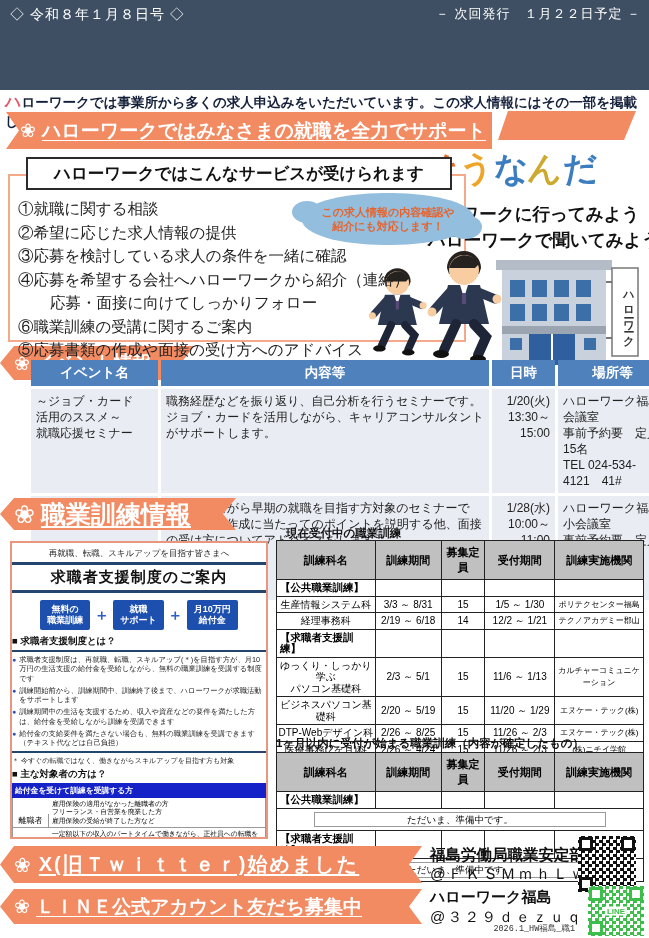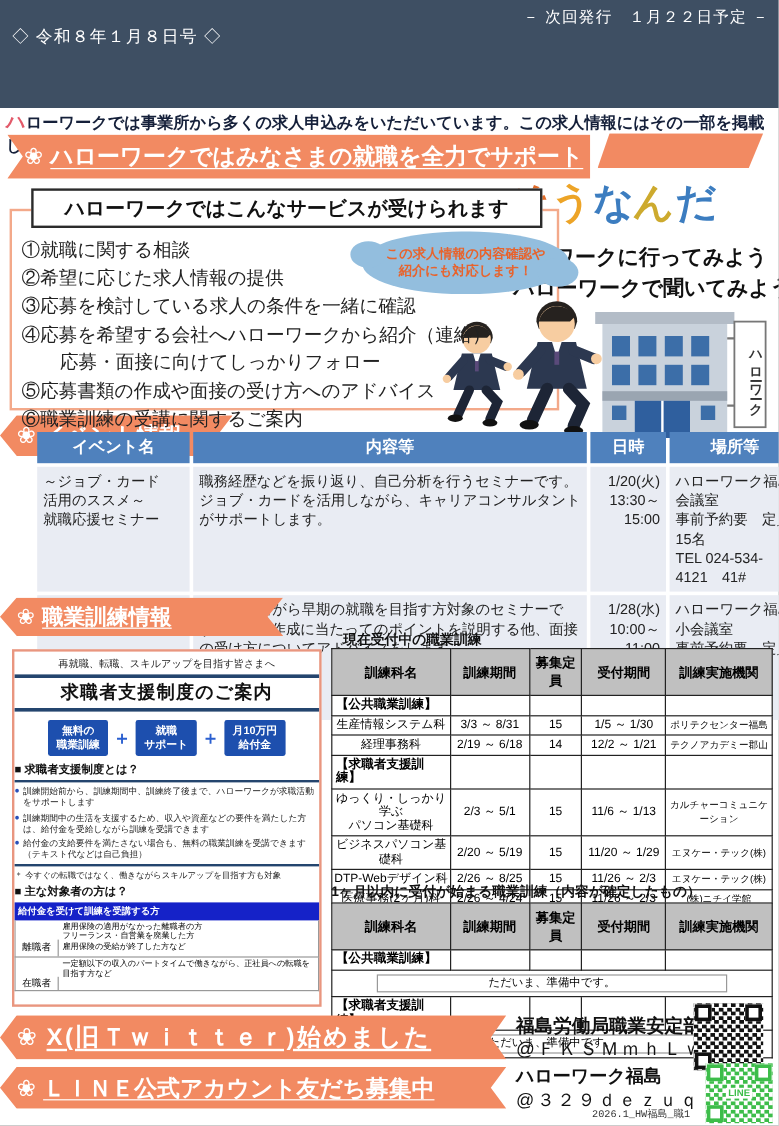--- a/index.html
+++ b/index.html
@@ -2,37 +2,37 @@
 <html><head>
 <meta charset="utf-8">
 <style>
   * { margin:0; padding:0; box-sizing:border-box; }
   body { background:#888; font-family:"Liberation Sans", sans-serif; }
   .page { position:relative; width:649px; height:938px; background:#fff; margin:0 auto; overflow:hidden; }
   .abs { position:absolute; }
 
   
   .hdr { left:0; top:0; width:649px; height:90px; background:#3e4f63; color:#fff; }
-  .hdr-issue { left:10px; top:6px; font-size:14px; letter-spacing:1px;margin-top:16px; }
+  .hdr-issue { left:10px; top:6px; font-size:14px; letter-spacing:1px; }
   .hdr-next { right:8px; top:5px; font-size:13px; letter-spacing:1px; }
   .hdr-title { left:8px; top:24px; width:636px; font-size:45px; font-weight:bold; letter-spacing:1px; white-space:nowrap; }
   .intro { left:5px; top:92px; width:642px; font-size:13.5px; color:#15203a; font-weight:bold; }
   .intro .first { color:#e25a6a; font-size:16px; }
 
   
   .ribbon { background:#f28a62; color:#fff; font-weight:bold; display:flex; align-items:center; }
   .ribbon .flower::before { content:"❀"; color:#fff; font-weight:normal; margin:0 6px 0 14px; }
   .ribbon .txt { text-decoration:underline; text-underline-offset:3px; white-space:nowrap; }
   .rib-notch-left { clip-path:polygon(0 0,100% 0,100% 100%,0 100%,13px 50%); }
   .rib-point-left { clip-path:polygon(14px 0,100% 0,calc(100% - 13px) 50%,100% 100%,14px 100%,0 50%); }
   .banner1 { left:6px; top:112px; width:486px; height:37px; font-size:19px; }
   .banner1-tail { left:498px; top:111px; width:138px; height:29px; background:#f28a62;
                   clip-path:polygon(10px 0,100% 0,calc(100% - 12px) 100%,0 100%); }
   .events-banner { left:0; top:346px; width:194px; height:34px; font-size:19px; }
-  .training-banner { left:0; top:498px; width:236px; height:32px; font-size:18px; }
+  .training-banner { left:0; top:498px; width:236px; height:32px; font-size:25px; }
   .x-banner { left:0; top:846px; width:422px; height:37px; font-size:20px; letter-spacing:2px; }
   .line-banner { left:0; top:889px; width:422px; height:35px; font-size:19px; }
 
   
   .svc-box { left:8px; top:174px; width:458px; height:168px; border:2px solid #f3a98a; background:#fff; }
   .svc-title { left:26px; top:157px; width:426px; height:33px; border:2px solid #2b2b2b; background:#fff;
                font-size:16.5px; font-weight:bold; color:#111; display:flex; align-items:center; justify-content:center; z-index:3; }
   .svc-list { left:18px; top:197px; width:446px; font-size:15.5px; color:#222; line-height:23.5px; z-index:2; }
   .svc-sub { padding-left:32px; }
   .bubble { left:302px; top:193px; width:172px; height:52px; background:#93bede; border-radius:48%;
@@ -135,22 +135,22 @@
   <div class="abs banner1-tail"></div>
 
   <div class="abs svc-box"></div>
   <div class="abs svc-title">ハローワークではこんなサービスが受けられます</div>
   <div class="abs svc-list">
     <div>①就職に関する相談</div>
     <div>②希望に応じた求人情報の提供</div>
     <div>③応募を検討している求人の条件を一緒に確認</div>
     <div>④応募を希望する会社へハローワークから紹介（連絡）</div>
     <div class="svc-sub">応募・面接に向けてしっかりフォロー</div>
+    <div>⑥職業訓練の受講に関するご案内</div>
     <div>⑤応募書類の作成や面接の受け方へのアドバイス</div>
-    <div>⑥職業訓練の受講に関するご案内</div>
   </div>
   <div class="abs bubble">この求人情報の内容確認や
 紹介にも対応します！</div>
 
   <div class="abs sou">
     <span>そ</span><span>う</span><span>な</span><span>ん</span><span>だ</span>
   </div>
   <div class="abs go1">ハローワークに行ってみよう</div>
   <div class="abs go2">ハローワークで聞いてみよう</div>
 
@@ -362,20 +362,24 @@
       <div class="bluebox">就職
 サポート</div>
       <div class="plus">＋</div>
       <div class="bluebox">月10万円
 給付金</div>
     </div>
     <div class="q">■ 求職者支援制度とは？</div>
     <div class="rule"></div>
     <div class="bullet">
         <span class="dot">●</span>
+        <span class="bt">求職者支援制度は、再就職、転職、スキルアップ(＊)を目指す方が、月10万円の生活支援の給付金を受給しながら、無料の職業訓練を受講する制度です</span>
+      </div>
+    <div class="bullet">
+        <span class="dot">●</span>
         <span class="bt">訓練開始前から、訓練期間中、訓練終了後まで、ハローワークが求職活動をサポートします</span>
       </div>
     <div class="bullet">
         <span class="dot">●</span>
         <span class="bt">訓練期間中の生活を支援するため、収入や資産などの要件を満たした方は、給付金を受給しながら訓練を受講できます</span>
       </div>
     <div class="bullet">
         <span class="dot">●</span>
         <span class="bt">給付金の支給要件を満たさない場合も、無料の職業訓練を受講できます（テキスト代などは自己負担）</span>
       </div>

